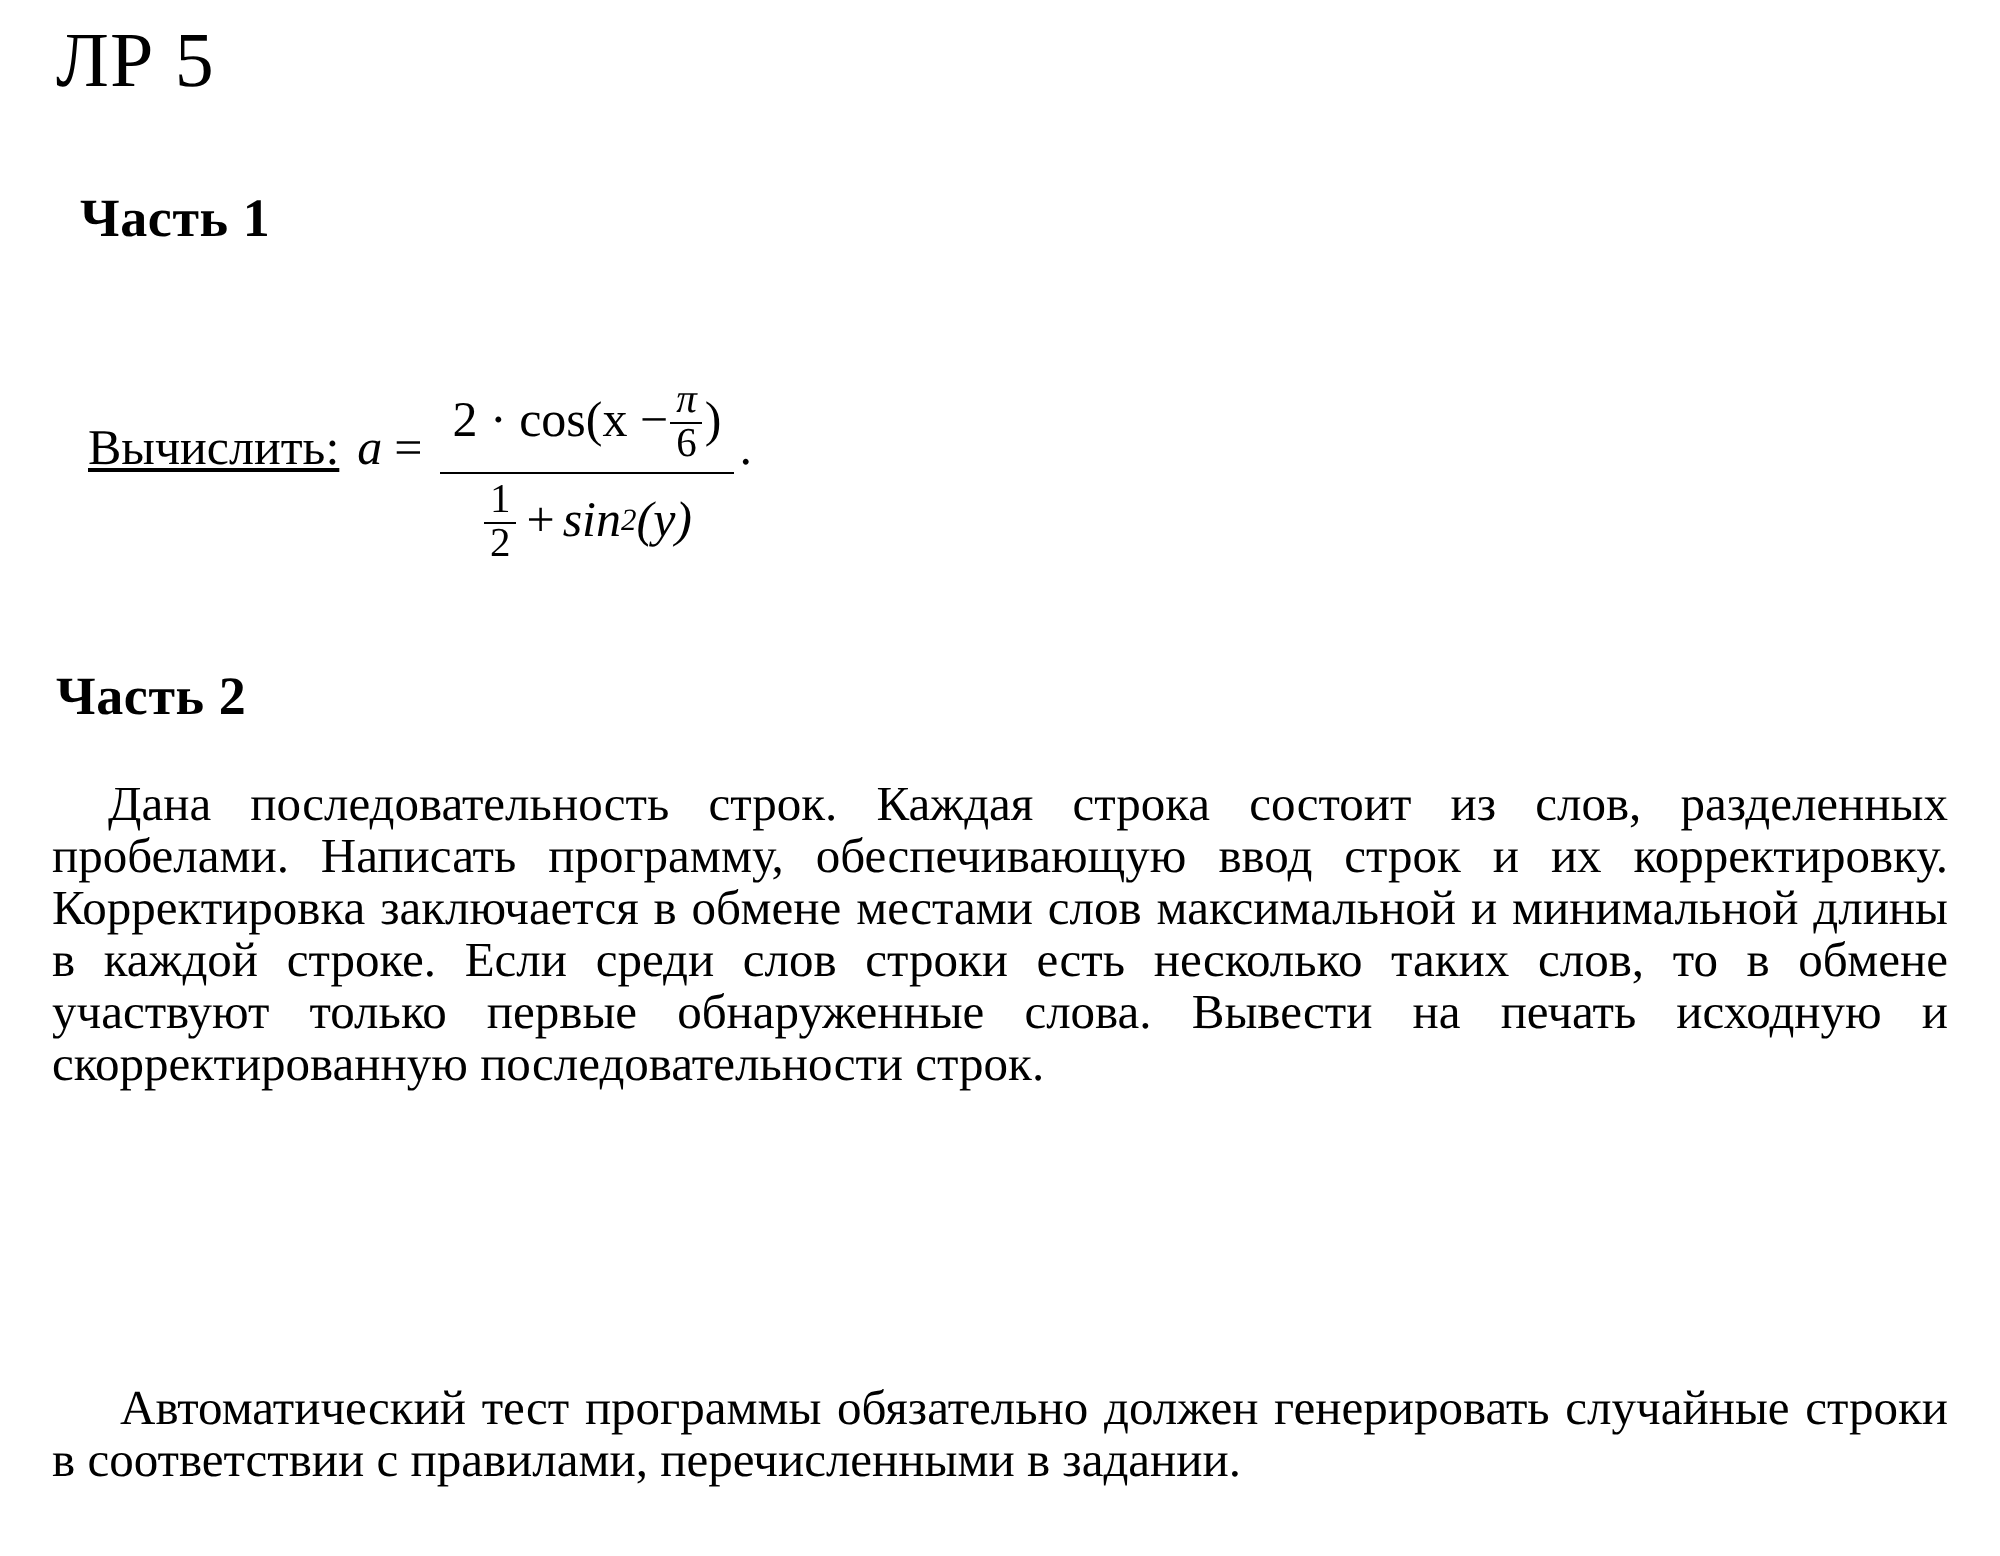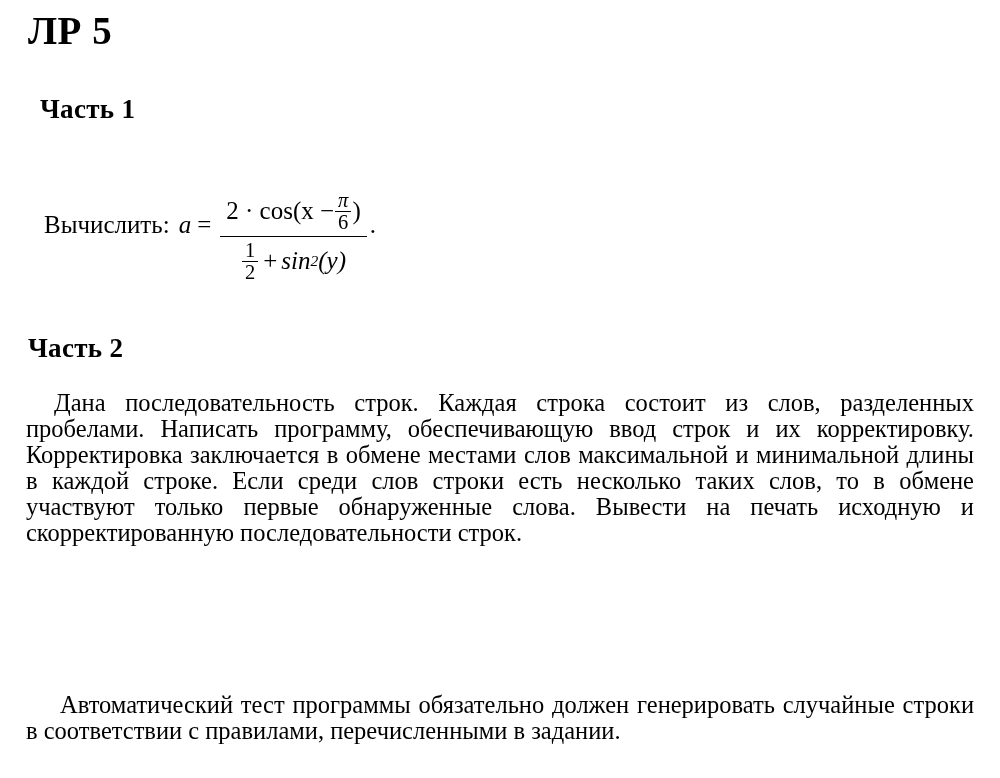--- a/index.html
+++ b/index.html
@@ -19,21 +19,21 @@
     width: 1000px;
     height: 778px;
     padding: 0;
     box-sizing: border-box;
   }
   .doc-title {
     position: absolute;
     left: 28px;
     top: 8px;
     font-size: 39px;
-    font-weight: bold;
+    font-weight: normal;
     letter-spacing: 0.5px;
   }
   .section-heading {
     position: absolute;
     left: 28px;
     font-size: 27px;
     font-weight: bold;
     letter-spacing: 0.3px;
   }
   #heading-part1 { top: 94px; margin-left: 12px; }
@@ -46,20 +46,21 @@
     top: 160px;
     width: 560px;
     height: 130px;
     display: flex;
     align-items: center;
     font-size: 25px;
   }
   .formula-lead {
     white-space: nowrap;
     margin-right: 9px;
+    text-decoration: underline;
   }
   .var-a {
     font-style: italic;
     font-family: "Liberation Serif", serif;
     margin-right: 6px;
   }
   .eq {
     margin-right: 9px;
   }
   .bigfrac {

